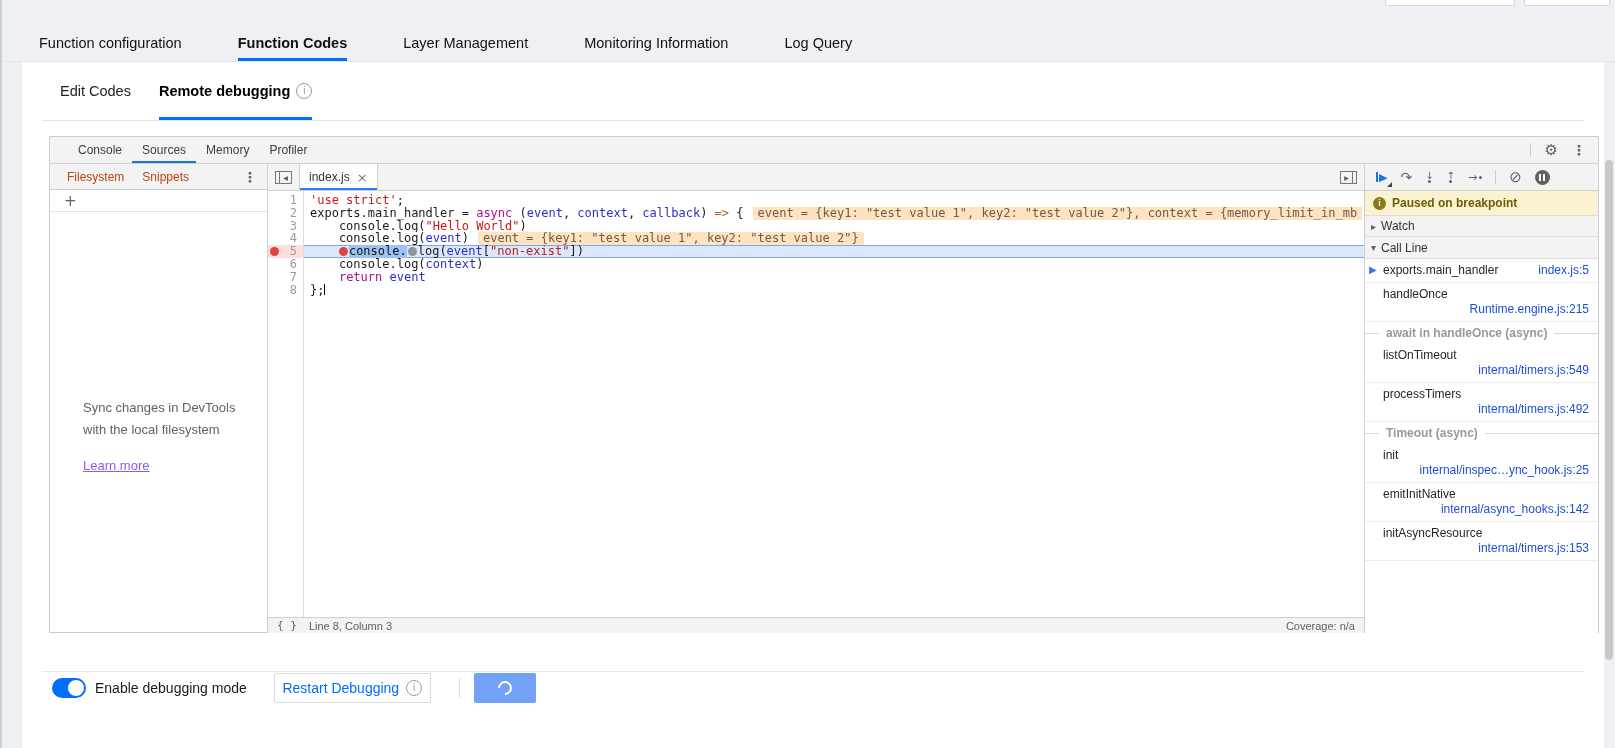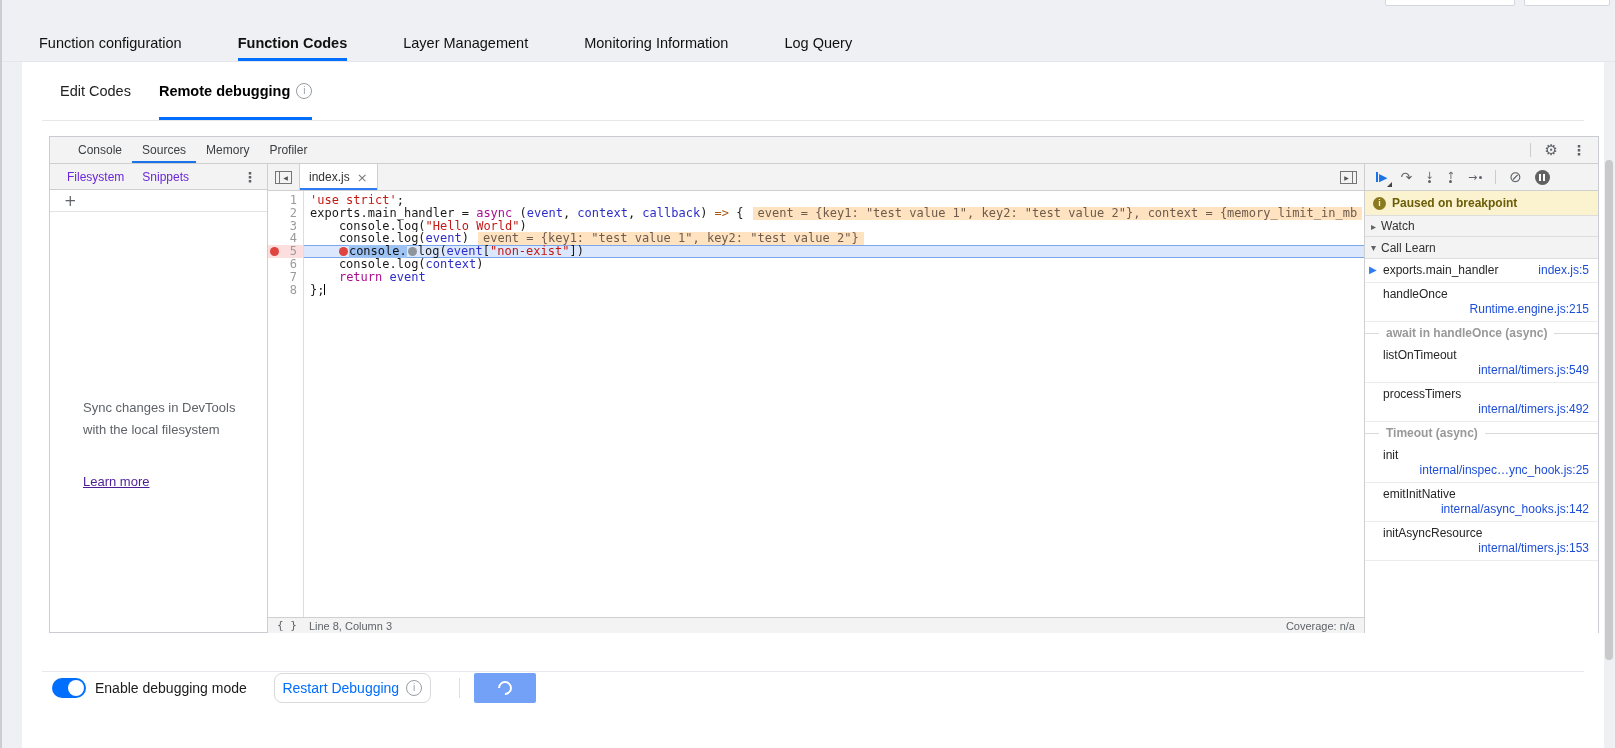--- a/index.html
+++ b/index.html
@@ -34,25 +34,25 @@
   .dt-topbar-right{margin-left:auto;display:flex;align-items:center;gap:14px;padding-right:12px;}
   .vsep-s{width:1px;height:14px;background:#ccc;}
   .gear{font-size:15px;color:#5f6368;cursor:pointer;}
   .vmenu{font-size:14px;color:#5f6368;font-weight:bold;cursor:pointer;letter-spacing:0;}
 
   .dt-body{display:flex;height:469px;}
 
   
   .dt-left{width:218px;flex:0 0 218px;border-right:1px solid #cfcfcf;display:flex;flex-direction:column;box-sizing:border-box;}
   .dt-left-tabs{height:26px;background:#f3f3f3;border-bottom:1px solid #cfcfcf;display:flex;align-items:center;padding-left:8px;box-sizing:border-box;}
-  .dt-ltab{padding:0 9px;color:#6d28d9;cursor:pointer;}
+  .dt-ltab{padding:0 9px;color:#c2410c;cursor:pointer;}
   .dt-left-tabs .vmenu{margin-left:auto;padding-right:10px;}
   .dt-addrow{height:22px;border-bottom:1px solid #e3e3e3;display:flex;align-items:center;padding-left:14px;color:#5f6368;font-size:15px;box-sizing:border-box;cursor:pointer;}
   .dt-left-msg{margin-top:185px;padding-left:33px;color:#5f6368;font-size:13px;line-height:22px;}
-  .learn-more{display:inline-block;margin-top:30px;color:#4c1d95;text-decoration:underline;font-size:13px;cursor:pointer;}
+  .learn-more{display:inline-block;margin-top:14px;color:#8b5cf6;text-decoration:underline;font-size:13px;cursor:pointer;}
 
   
   .dt-editor{flex:1;min-width:0;display:flex;flex-direction:column;}
   .dt-tabstrip{height:27px;background:#f3f3f3;border-bottom:1px solid #cfcfcf;display:flex;align-items:center;padding-left:7px;gap:7px;box-sizing:border-box;}
   .boxicon{width:17px;height:13px;border:1px solid #757575;display:flex;align-items:center;box-sizing:border-box;background:#f3f3f3;cursor:pointer;}
   .boxicon .strip-l{width:4px;height:100%;border-right:1px solid #757575;box-sizing:border-box;}
   .boxicon .strip-r{width:4px;height:100%;border-left:1px solid #757575;box-sizing:border-box;margin-left:auto;}
   .boxicon .tri{flex:1;text-align:center;font-size:6px;color:#555;line-height:11px;}
   .file-tab{height:100%;background:#fff;border-left:1px solid #cfcfcf;border-right:1px solid #cfcfcf;display:flex;align-items:center;padding:0 9px;gap:7px;box-shadow:inset 0 -2px 0 #2f7bf6;cursor:pointer;}
   .file-close{color:#7a7a7a;font-size:13px;cursor:pointer;}
@@ -118,21 +118,21 @@
   .sep-row{display:flex;align-items:center;padding:4px 0;color:#999;font-weight:bold;font-size:12px;}
   .sep-row::before{content:"";width:14px;border-top:1px solid #d9d9d9;margin-right:7px;}
   .sep-row::after{content:"";flex:1;border-top:1px solid #d9d9d9;margin-left:7px;}
 
   
   .footer-line{position:absolute;left:20px;right:20px;top:609px;border-top:1px solid #e7e9ee;}
   .footer{position:absolute;left:30px;top:610px;height:32px;display:flex;align-items:center;}
   .toggle{width:34px;height:20px;border-radius:10px;background:#006eff;position:relative;cursor:pointer;flex:0 0 34px;}
   .knob{position:absolute;right:2px;top:2px;width:16px;height:16px;border-radius:50%;background:#fff;}
   .toggle-label{margin-left:9px;font-size:14px;color:#1a1a1a;}
-  .restart-btn{margin-left:27px;width:157px;height:30px;background:#fff;border:1px solid #d9d9d9;border-radius:8px;color:#006eff;font-size:14px;display:flex;align-items:center;justify-content:center;gap:7px;cursor:pointer;font-family:"Liberation Sans",sans-serif;}
+  .restart-btn{margin-left:27px;width:157px;height:30px;background:#fff;border:1px solid #d9d9d9;border-radius:2px;color:#006eff;font-size:14px;display:flex;align-items:center;justify-content:center;gap:7px;cursor:pointer;font-family:"Liberation Sans",sans-serif;}
   .fvsep{width:1px;height:20px;background:#dcdee3;margin:0 14px 0 28px;}
   .loading-btn{width:62px;height:30px;background:#72a1f7;border:none;border-radius:2px;display:flex;align-items:center;justify-content:center;cursor:pointer;}
   .spinner{width:14px;height:14px;border-radius:50%;border:2px solid #fff;border-left-color:transparent;transform:rotate(-45deg);box-sizing:border-box;}
 
   .scroll-thumb{position:absolute;right:2px;top:160px;width:8px;height:500px;background:#c9c9c9;border-radius:4px;}
 </style>
 </head>
 <body>
 
 <div class="page">
@@ -286,21 +286,21 @@
             <span class="binfo">i</span>
             <span>Paused on breakpoint</span>
           </div>
 
           <div class="section">
             <span class="sec-caret g">▸</span>
             <span>Watch</span>
           </div>
           <div class="section">
             <span class="sec-caret g">▾</span>
-            <span>Call Learn</span>
+            <span>Call Line</span>
           </div>
 
           <div class="frames">
               <div class="frame active">
                 <div class="frame-arrow g">▶</div>
                 <div class="fname">exports.main_handler</div>
                 <div class="floc">index.js:5</div>
               </div>
               <div class="frame stacked">
                 <div class="fname">handleOnce</div>

